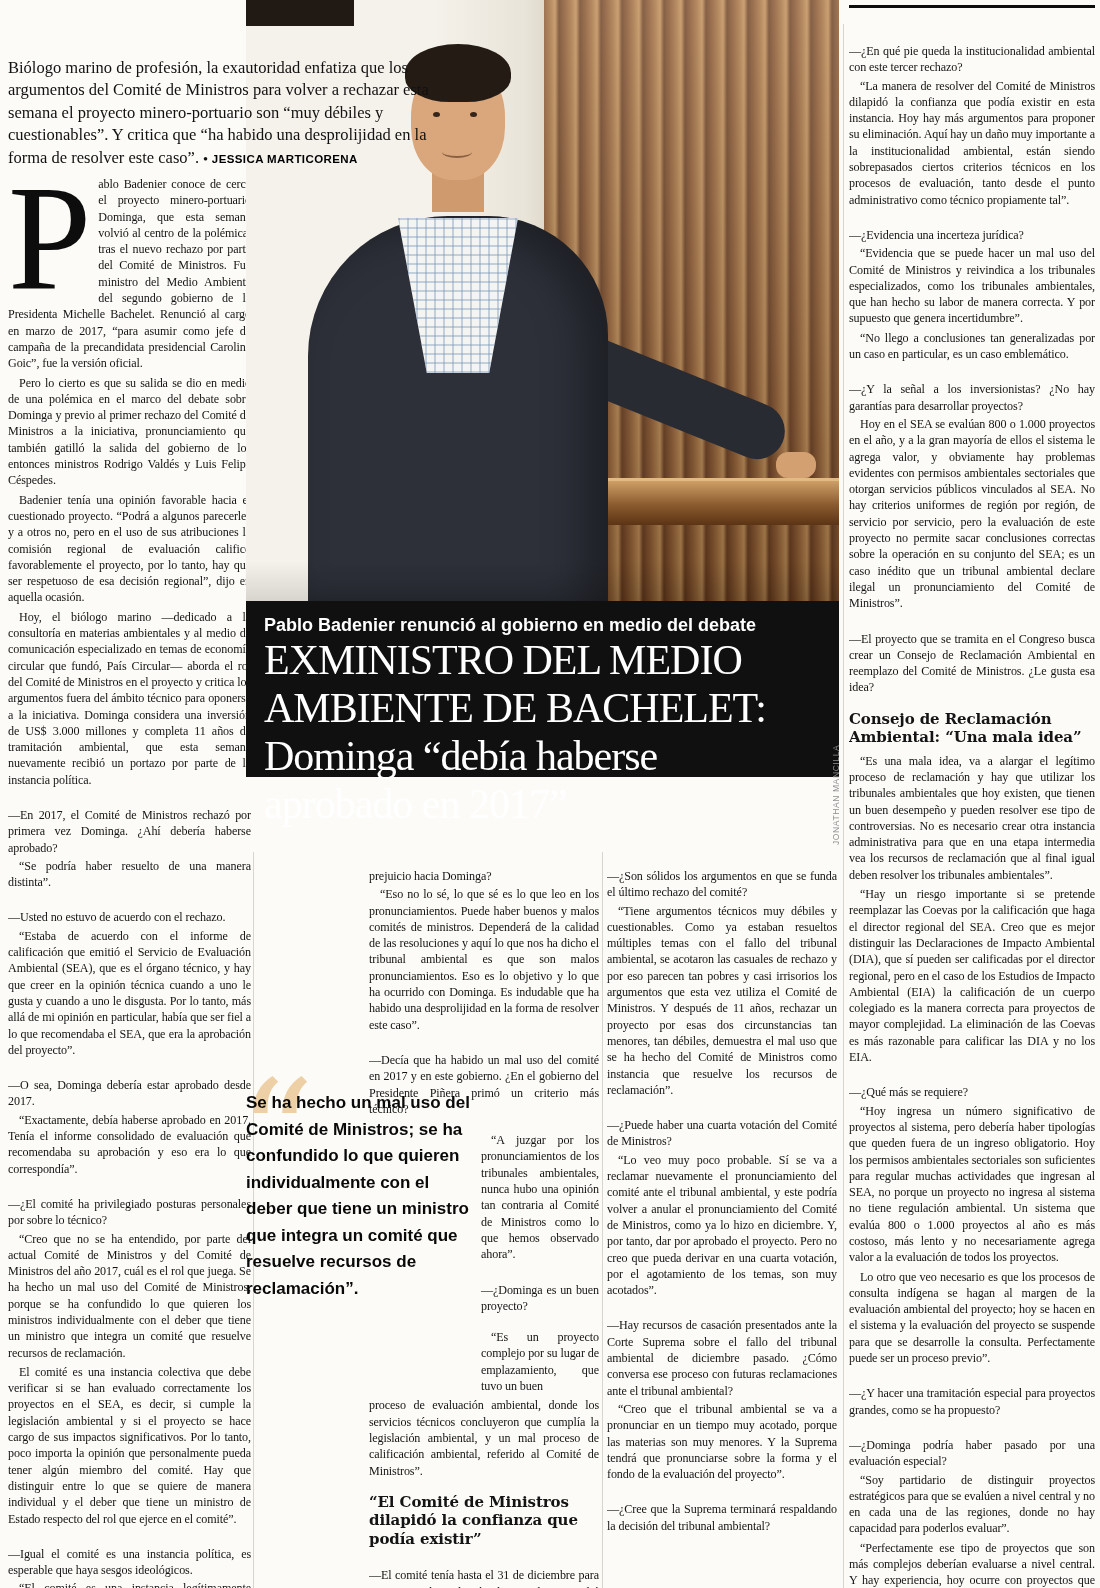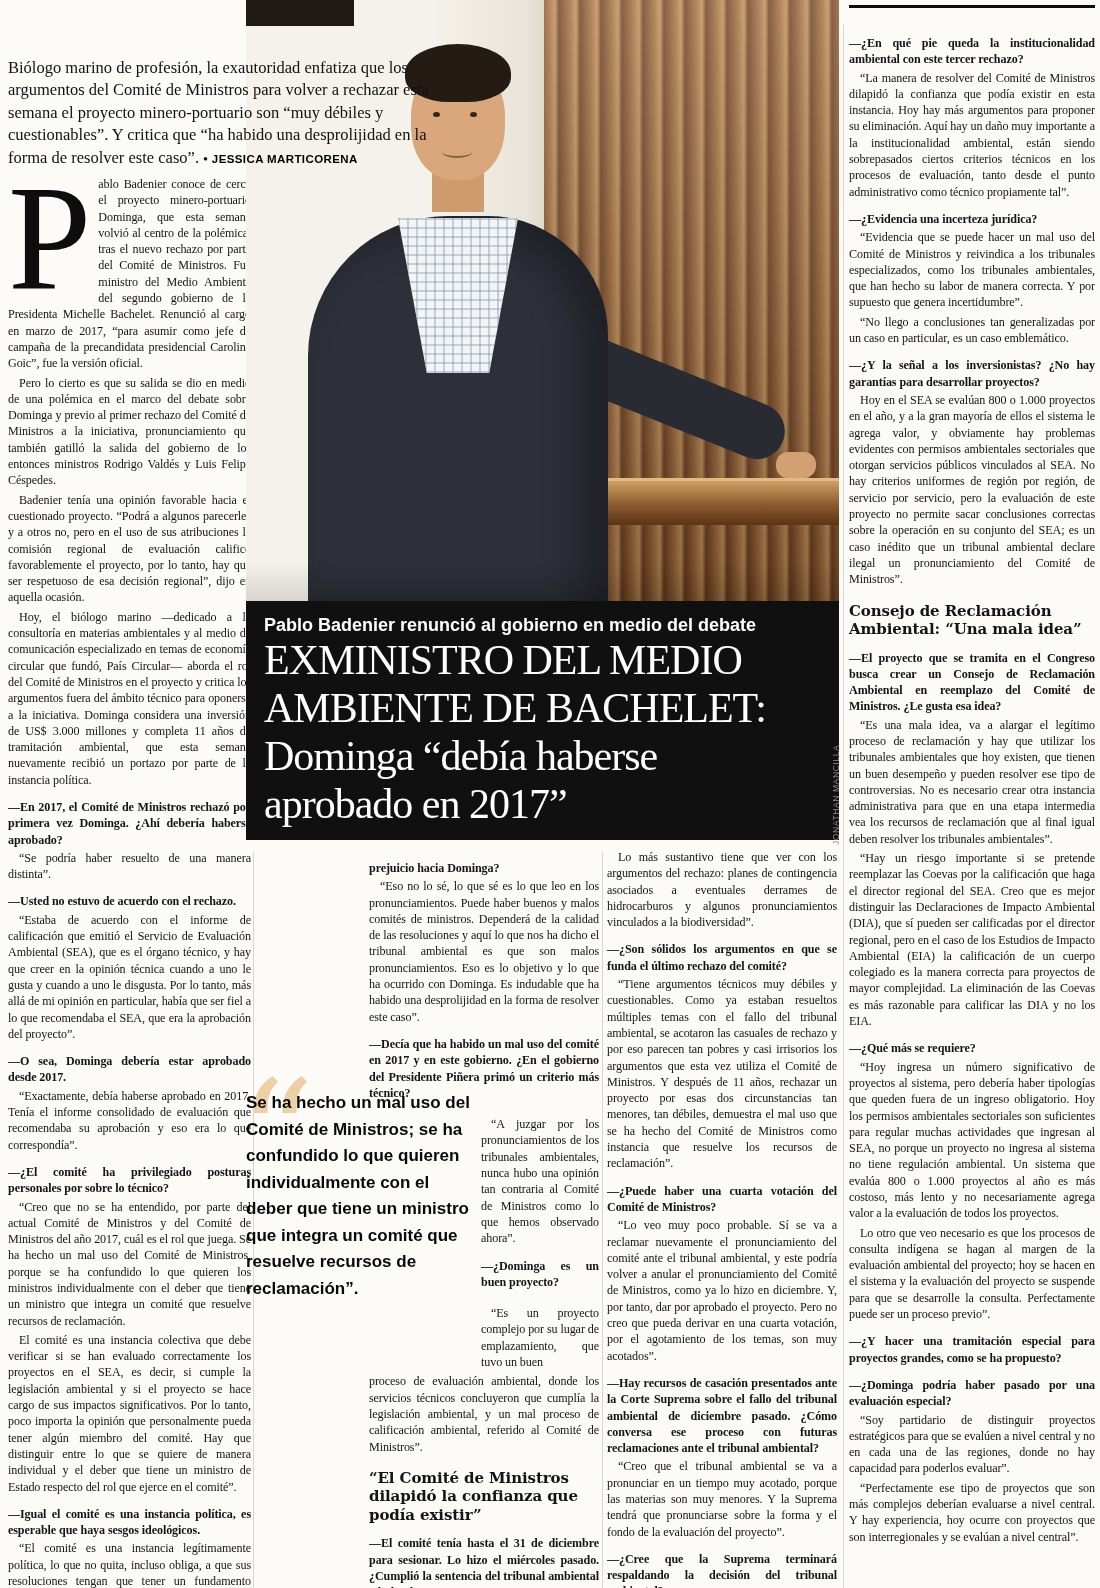--- a/index.html
+++ b/index.html
@@ -11,21 +11,21 @@
   #lede .byline{font-family:"Liberation Sans",sans-serif;font-weight:700;font-size:11.5px;
         letter-spacing:.4px;color:#000;text-align:right;}
   #lede .bullet{font-size:13px;font-weight:700;}
   
   .col{position:absolute;overflow:hidden;font-size:12.1px;line-height:16.3px;letter-spacing:-0.1px;}
   #col1{left:8px;top:176px;width:243px;height:1412px;}
   #col2{left:369px;top:849px;width:230px;height:739px;}
   #col3{left:607px;top:849px;width:230px;height:739px;}
   #col4{left:849px;top:24px;width:246px;height:1564px;}
   .blk{margin:0 0 3px 0;text-align:justify;}
-  .q,.q-narrow{font-weight:700;margin:11px 0 2px 0;}
+  .q,.q-narrow{font-weight:400;margin:19px 0 2px 0;}
   .a,.a-indent{text-indent:11px;}
   .a-narrow{margin-left:112px;text-indent:10px;margin-top:15px;}
   .q-narrow{margin-left:112px;}
   .sub{font-family:"DejaVu Serif",serif;font-weight:700;font-size:15px;line-height:18.5px;
        text-align:left;margin:14px 0 6px 0;}
   .lead{}
   .dropcap{float:left;font-family:"Liberation Serif",serif;font-size:150px;line-height:.72;
        padding:8px 7px 0 0;color:#0d0d0d;}
   
   #photo{position:absolute;left:246px;top:0;width:593px;height:601px;overflow:hidden;background:#f1eee7;z-index:1;}
@@ -50,21 +50,21 @@
   .head{position:absolute;left:165px;top:60px;width:94px;height:120px;background:#d9a77b;
         border-radius:47% 47% 44% 44%;}
   .hair{position:absolute;left:159px;top:44px;width:106px;height:58px;background:#241b15;
         border-radius:50% 50% 42% 42%;}
   .eye{position:absolute;width:7px;height:5px;background:#35241a;border-radius:50%;top:112px;}
   .eye.l{left:187px}.eye.r{left:224px}
   .mouth{position:absolute;left:196px;top:146px;width:30px;height:10px;border-bottom:2px solid #8a5f42;border-radius:0 0 50% 50%;}
   .photo-shade{position:absolute;left:0;bottom:0;width:100%;height:40px;
         background:linear-gradient(180deg,rgba(0,0,0,0),rgba(0,0,0,.12));}
   
-  #headline-block{position:absolute;left:246px;top:601px;width:593px;height:239px;background:#101010;
+  #headline-block{position:absolute;left:246px;top:601px;width:593px;height:176px;background:#101010;
         color:#fff;z-index:2;padding:0;box-sizing:border-box;}
   #kicker{font-family:"Liberation Sans",sans-serif;font-weight:700;font-size:18px;
         padding:14px 18px 0 18px;}
   .hline{font-family:"Liberation Serif",serif;font-size:42px;line-height:48px;letter-spacing:-1px;
         padding:0 18px;font-weight:400;}
   .hline:first-of-type{margin-top:6px;}
   
   #pullquote{position:absolute;left:246px;top:1090px;width:224px;z-index:5;}
   #pullquote .mark{position:absolute;left:-8px;top:-30px;font-family:"DejaVu Serif",serif;
         font-size:150px;line-height:1;color:#edd0a6;z-index:0;}
@@ -150,39 +150,38 @@
       <p class="blk q">—Decía que ha habido un mal uso del comité en 2017 y en este gobierno. ¿En el gobierno del Presidente Piñera primó un criterio más técnico?</p>
       <p class="blk a-narrow">“A juzgar por los pronunciamientos de los tribunales ambientales, nunca hubo una opinión tan contraria al Comité de Ministros como lo que hemos observado ahora”.</p>
       <p class="blk q-narrow">—¿Dominga es un buen proyecto?</p>
       <p class="blk a-narrow">“Es un proyecto complejo por su lugar de emplazamiento, que tuvo un buen</p>
       <p class="blk a-flush">proceso de evaluación ambiental, donde los servicios técnicos concluyeron que cumplía la legislación ambiental, y un mal proceso de calificación ambiental, referido al Comité de Ministros”.</p>
       <p class="blk sub">“El Comité de Ministros dilapidó la confianza que podía existir”</p>
       <p class="blk q">—El comité tenía hasta el 31 de diciembre para sesionar. Lo hizo el miércoles pasado. ¿Cumplió la sentencia del tribunal ambiental o hubo desacato?</p>
       <p class="blk a">“Yo creo que en el fondo se acata el fallo del tribunal; no obstante, en la forma hay un problema de fechas del pronunciamiento. Pero se da cumplimiento al fallo, porque el comité no volvió a argumentar temas que el tribunal dijo que eran cosa juzgada.</p>
     </div>
   <div id="col3" class="col">
-      <p class="blk a-indent">Lo más sustantivo tiene que ver con los argumentos del rechazo: planes de contingencia asociados a eventuales derrames de hidrocarburos y algunos pronunciamientos vinculados a la biodiversidad”.</p>
       <p class="blk q">—¿Son sólidos los argumentos en que se funda el último rechazo del comité?</p>
       <p class="blk a">“Tiene argumentos técnicos muy débiles y cuestionables. Como ya estaban resueltos múltiples temas con el fallo del tribunal ambiental, se acotaron las casuales de rechazo y por eso parecen tan pobres y casi irrisorios los argumentos que esta vez utiliza el Comité de Ministros. Y después de 11 años, rechazar un proyecto por esas dos circunstancias tan menores, tan débiles, demuestra el mal uso que se ha hecho del Comité de Ministros como instancia que resuelve los recursos de reclamación”.</p>
       <p class="blk q">—¿Puede haber una cuarta votación del Comité de Ministros?</p>
       <p class="blk a">“Lo veo muy poco probable. Sí se va a reclamar nuevamente el pronunciamiento del comité ante el tribunal ambiental, y este podría volver a anular el pronunciamiento del Comité de Ministros, como ya lo hizo en diciembre. Y, por tanto, dar por aprobado el proyecto. Pero no creo que pueda derivar en una cuarta votación, por el agotamiento de los temas, son muy acotados”.</p>
       <p class="blk q">—Hay recursos de casación presentados ante la Corte Suprema sobre el fallo del tribunal ambiental de diciembre pasado. ¿Cómo conversa ese proceso con futuras reclamaciones ante el tribunal ambiental?</p>
       <p class="blk a">“Creo que el tribunal ambiental se va a pronunciar en un tiempo muy acotado, porque las materias son muy menores. Y la Suprema tendrá que pronunciarse sobre la forma y el fondo de la evaluación del proyecto”.</p>
       <p class="blk q">—¿Cree que la Suprema terminará respaldando la decisión del tribunal ambiental?</p>
     </div>
   <div id="col4" class="col">
       <p class="blk q">—¿En qué pie queda la institucionalidad ambiental con este tercer rechazo?</p>
       <p class="blk a">“La manera de resolver del Comité de Ministros dilapidó la confianza que podía existir en esta instancia. Hoy hay más argumentos para proponer su eliminación. Aquí hay un daño muy importante a la institucionalidad ambiental, están siendo sobrepasados ciertos criterios técnicos en los procesos de evaluación, tanto desde el punto administrativo como técnico propiamente tal”.</p>
       <p class="blk q">—¿Evidencia una incerteza jurídica?</p>
       <p class="blk a">“Evidencia que se puede hacer un mal uso del Comité de Ministros y reivindica a los tribunales especializados, como los tribunales ambientales, que han hecho su labor de manera correcta. Y por supuesto que genera incertidumbre”.</p>
       <p class="blk a">“No llego a conclusiones tan generalizadas por un caso en particular, es un caso emblemático.</p>
       <p class="blk q">—¿Y la señal a los inversionistas? ¿No hay garantías para desarrollar proyectos?</p>
       <p class="blk a">Hoy en el SEA se evalúan 800 o 1.000 proyectos en el año, y a la gran mayoría de ellos el sistema le agrega valor, y obviamente hay problemas evidentes con permisos ambientales sectoriales que otorgan servicios públicos vinculados al SEA. No hay criterios uniformes de región por región, de servicio por servicio, pero la evaluación de este proyecto no permite sacar conclusiones correctas sobre la operación en su conjunto del SEA; es un caso inédito que un tribunal ambiental declare ilegal un pronunciamiento del Comité de Ministros”.</p>
+      <p class="blk q">—El proyecto que se tramita en el Congreso busca crear un Consejo de Reclamación Ambiental en reemplazo del Comité de Ministros. ¿Le gusta esa idea?</p>
       <p class="blk sub">Consejo de Reclamación Ambiental: “Una mala idea”</p>
-      <p class="blk q">—El proyecto que se tramita en el Congreso busca crear un Consejo de Reclamación Ambiental en reemplazo del Comité de Ministros. ¿Le gusta esa idea?</p>
       <p class="blk a">“Es una mala idea, va a alargar el legítimo proceso de reclamación y hay que utilizar los tribunales ambientales que hoy existen, que tienen un buen desempeño y pueden resolver ese tipo de controversias. No es necesario crear otra instancia administrativa para que en una etapa intermedia vea los recursos de reclamación que al final igual deben resolver los tribunales ambientales”.</p>
       <p class="blk a">“Hay un riesgo importante si se pretende reemplazar las Coevas por la calificación que haga el director regional del SEA. Creo que es mejor distinguir las Declaraciones de Impacto Ambiental (DIA), que sí pueden ser calificadas por el director regional, pero en el caso de los Estudios de Impacto Ambiental (EIA) la calificación de un cuerpo colegiado es la manera correcta para proyectos de mayor complejidad. La eliminación de las Coevas es más razonable para calificar las DIA y no los EIA.</p>
       <p class="blk q">—¿Qué más se requiere?</p>
       <p class="blk a">“Hoy ingresa un número significativo de proyectos al sistema, pero debería haber tipologías que queden fuera de un ingreso obligatorio. Hoy los permisos ambientales sectoriales son suficientes para regular muchas actividades que ingresan al SEA, no porque un proyecto no ingresa al sistema no tiene regulación ambiental. Un sistema que evalúa 800 o 1.000 proyectos al año es más costoso, más lento y no necesariamente agrega valor a la evaluación de todos los proyectos.</p>
       <p class="blk a">Lo otro que veo necesario es que los procesos de consulta indígena se hagan al margen de la evaluación ambiental del proyecto; hoy se hacen en el sistema y la evaluación del proyecto se suspende para que se desarrolle la consulta. Perfectamente puede ser un proceso previo”.</p>
       <p class="blk q">—¿Y hacer una tramitación especial para proyectos grandes, como se ha propuesto?</p>
       <p class="blk q">—¿Dominga podría haber pasado por una evaluación especial?</p>
       <p class="blk a">“Soy partidario de distinguir proyectos estratégicos para que se evalúen a nivel central y no en cada una de las regiones, donde no hay capacidad para poderlos evaluar”.</p>
       <p class="blk a">“Perfectamente ese tipo de proyectos que son más complejos deberían evaluarse a nivel central. Y hay experiencia, hoy ocurre con proyectos que son interregionales y se evalúan a nivel central”.</p>
     </div>

